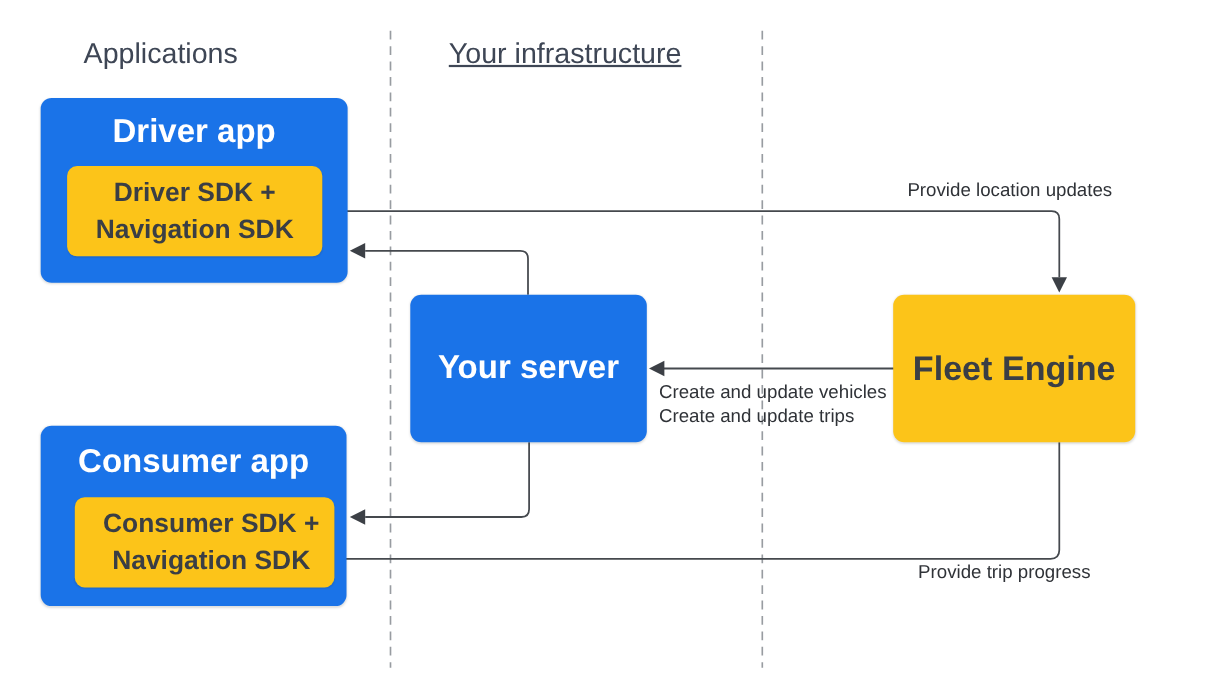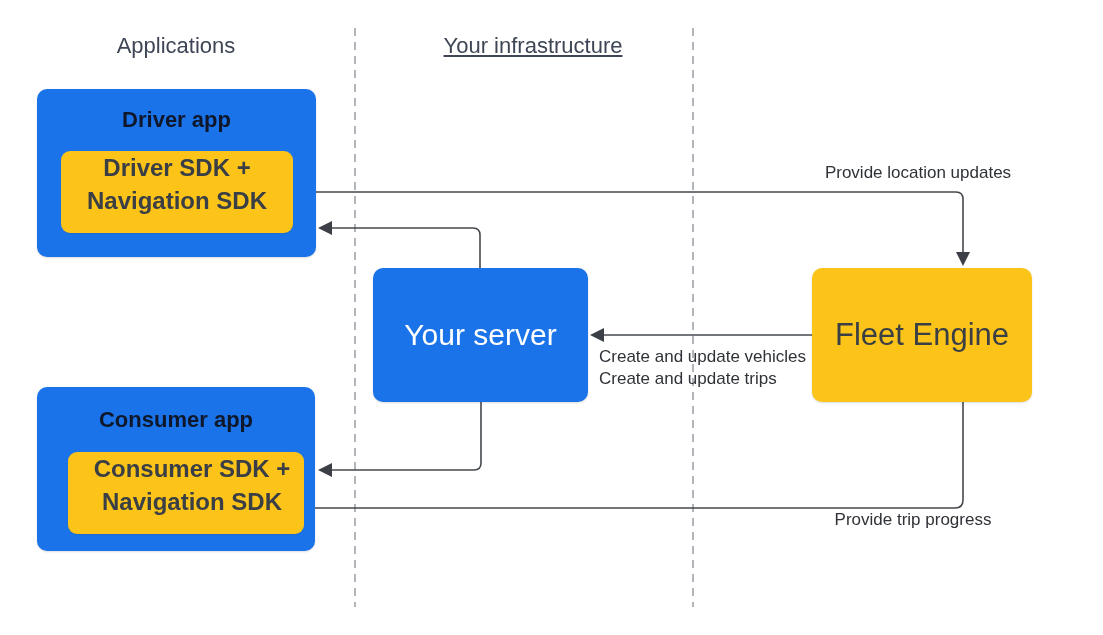--- a/index.html
+++ b/index.html
@@ -2,41 +2,41 @@
 <html><head>
 <meta charset="utf-8">
 <style>
   html,body{margin:0;padding:0;background:#ffffff;}
   .canvas{
     position:relative;width:1103px;height:635px;background:#ffffff;
     font-family:"Liberation Sans", sans-serif;overflow:hidden;
   }
   .connectors{position:absolute;left:0;top:0;width:1103px;height:635px;z-index:1;}
   .col-header{
-    position:absolute;z-index:2;font-size:22px;font-weight:400;color:#3e4655;
-    text-align:center;white-space:nowrap;
+    position:absolute;z-index:2;font-size:26px;font-weight:400;color:#3e4655;
+    white-space:nowrap;
   }
   .node{
     position:absolute;z-index:2;border-radius:10px;box-sizing:border-box;
     box-shadow:0 1px 2px rgba(60,64,67,0.18);
   }
   .node--blue{background:#1a73e8;}
   .node--yellow{background:#fcc419;}
   .node-title{
-    font-weight:400;text-align:right;white-space:nowrap;
+    font-weight:700;text-align:right;white-space:nowrap;
     display:flex;align-items:center;justify-content:center;
   }
   .title--light{color:#ffffff;font-size:30px;}
   .title--dark{color:#3a3e45;font-size:31px;}
-  .app-title{height:62px;color:#0f172a;font-size:22px;font-weight:700;
+  .app-title{height:62px;color:#ffffff;font-size:30px;font-weight:700;
     display:flex;align-items:center;justify-content:center;}
   .app-title--consumer{height:65px;}
   .subnode{
     position:absolute;background:#fcc419;border-radius:9px;
-    display:flex;flex-direction:column;align-items:center;justify-content:flex-start;
+    display:flex;flex-direction:column;align-items:center;justify-content:center;
     font-weight:700;font-size:24px;color:#3a3e45;line-height:33px;white-space:nowrap;
     box-shadow:0 1px 1px rgba(60,64,67,0.15);
   }
   .center-node{display:flex;align-items:center;justify-content:center;}
   .edge-label{
     position:absolute;z-index:2;font-weight:400;font-size:17px;color:#2f3237;
     white-space:nowrap;
   }
   .edge-label--center{text-align:center;}
   .edge-label--left{text-align:left;line-height:22px;}

